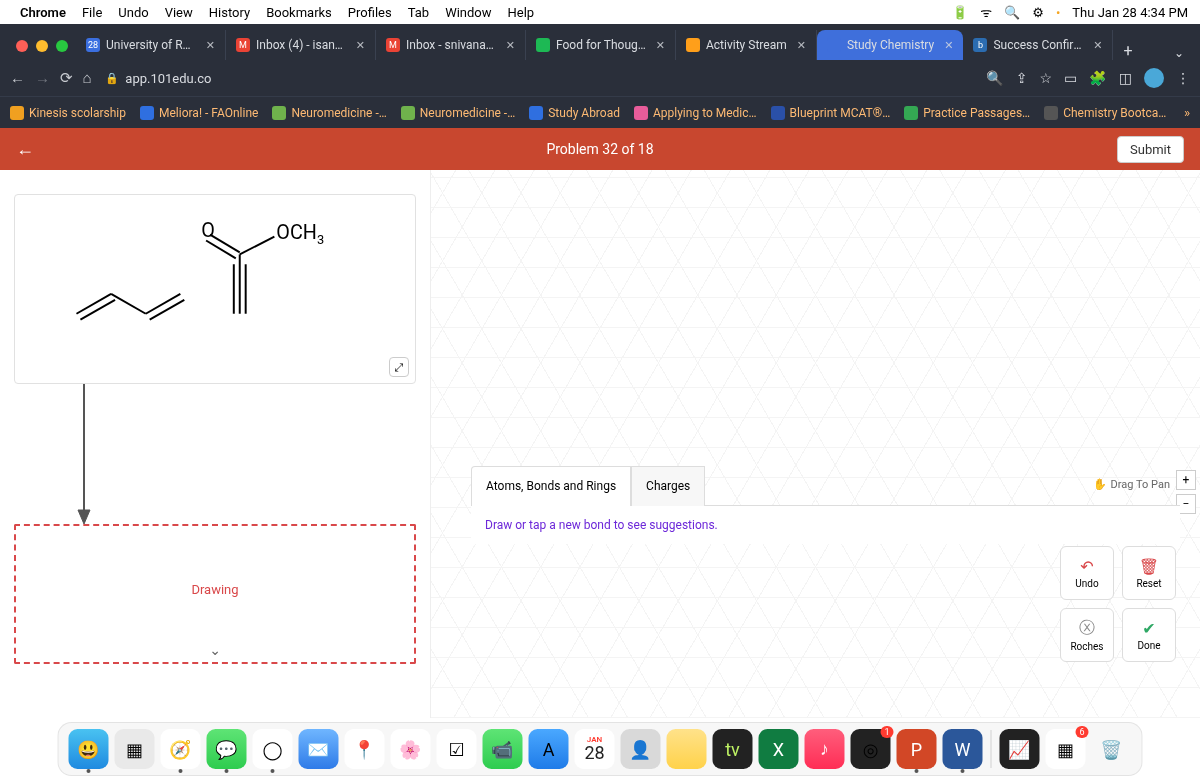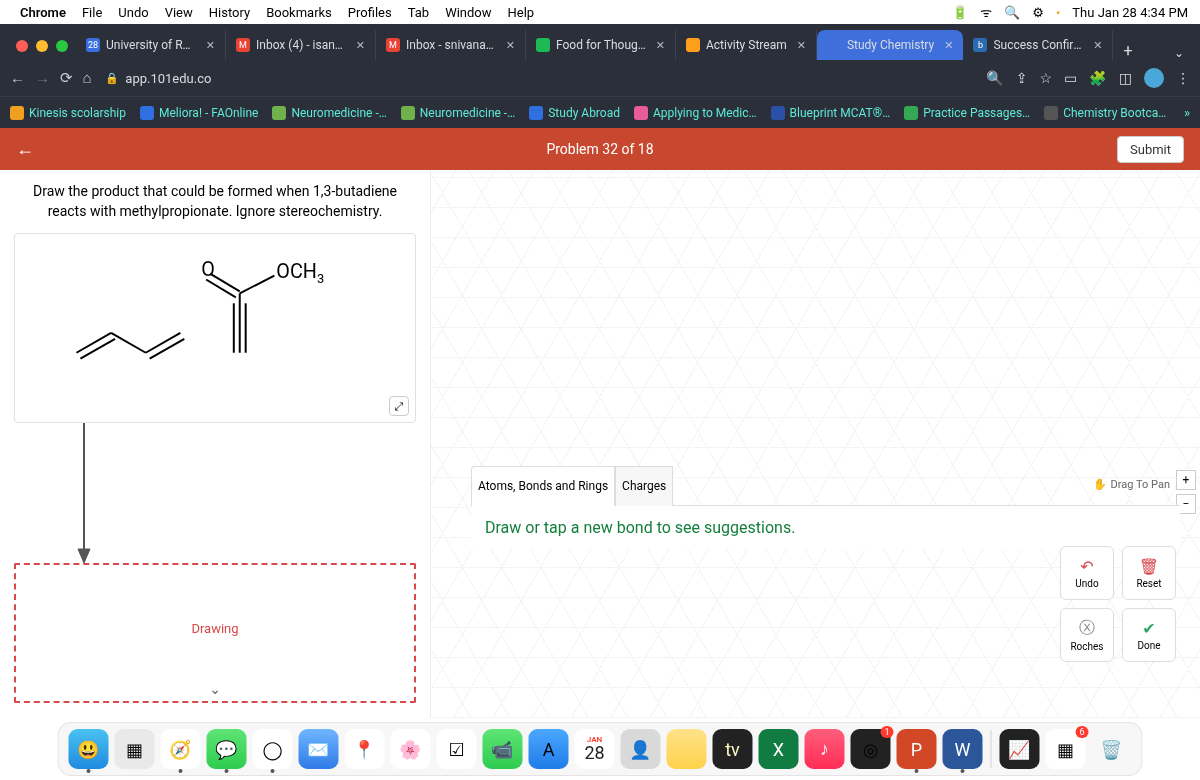--- a/index.html
+++ b/index.html
@@ -29,21 +29,21 @@
 .tab-plus { color: #d9dce1; padding: 0 10px; font-size: 16px; cursor: pointer; }
 .tab-chevron { color: #d9dce1; padding: 0 8px; font-size: 12px; margin-left: auto; cursor: pointer; }
 
 .toolbar { height: 36px; background: #2a2f3a; display: flex; align-items: center; padding: 0 10px; gap: 10px; color: #d9dce1; }
 .toolbar .nav-icon { font-size: 15px; opacity: .9; cursor: pointer; }
 .omnibox { flex: 0 0 auto; display: flex; align-items: center; gap: 6px; font-size: 13px; padding-left: 4px; }
 .omnibox .lock { font-size: 11px; }
 .toolbar .right-icons { margin-left: auto; display: flex; gap: 12px; align-items: center; }
 .right-icons .ico { font-size: 14px; cursor: pointer; }
 
-.bookmarks-bar { height: 32px; background: #2a2f3a; border-top: 1px solid #343b49; display: flex; align-items: center; padding: 0 10px; gap: 14px; color: #5eead4; font-size: 12px; }
+.bookmarks-bar { height: 32px; background: #2a2f3a; border-top: 1px solid #343b49; display: flex; align-items: center; padding: 0 10px; gap: 14px; color: #fdba74; font-size: 12px; }
 .bookmarks-bar .bm { display: flex; align-items: center; gap: 5px; cursor: pointer; white-space: nowrap; }
 .bookmarks-bar .bm .bicon { width: 14px; height: 14px; border-radius: 3px; display: inline-flex; align-items: center; justify-content: center; font-size: 9px; }
 .bookmarks-bar .overflow { margin-left: auto; font-size: 13px; }
 
 
 .page { background: #fff; position: relative; }
 .problem-header { height: 42px; background: #c8472f; color: #fff; display: flex; align-items: center; padding: 0 16px; font-size: 14px; }
 .problem-header .back { font-size: 18px; cursor: pointer; }
 .problem-header .title { position: absolute; left: 50%; transform: translateX(-50%); font-weight: 400; }
 .problem-header .submit { margin-left: auto; background: #fff; color: #333; border: 1px solid #ccc; border-radius: 4px; padding: 5px 12px; font-size: 13px; cursor: pointer; }
@@ -61,24 +61,24 @@
 
 .right-pane { flex: 1; position: relative; border-left: 1px solid #eee; }
 .hex-bg { position: absolute; inset: 0; background:
   repeating-linear-gradient(60deg, #f3f3f3 0 1px, transparent 1px 34px),
   repeating-linear-gradient(-60deg, #f3f3f3 0 1px, transparent 1px 34px),
   repeating-linear-gradient(0deg, #f3f3f3 0 1px, transparent 1px 30px);
   opacity: .9;
 }
 .edit-panel { position: absolute; left: 40px; right: 20px; top: 335px; background: #fff; border-top: 1px solid #ddd; }
 .edit-tabs { display: flex; height: 40px; }
-.edit-tab { padding: 6px 6px; font-size: 12px; border: 1px solid #ddd; border-bottom: none; display: flex; align-items: center; text-align: center; line-height: 1.2; background: #fff; cursor: pointer; position: relative; top: -40px; }
+.edit-tab { padding: 6px 14px; font-size: 12px; border: 1px solid #ddd; border-bottom: none; display: flex; align-items: center; text-align: center; line-height: 1.2; background: #fff; cursor: pointer; position: relative; top: -40px; }
 .edit-tab.active { background: #fff; border-top-left-radius: 4px; }
 .edit-tab:not(.active) { background: #f7f7f7; }
-.hint { padding: 0 14px 12px 14px; font-size: 16px; color: #15803d; margin-top: -28px; }
+.hint { padding: 0 14px 12px 14px; font-size: 12px; color: #6d28d9; margin-top: -28px; }
 .action-grid { position: absolute; right: 24px; top: 376px; display: grid; grid-template-columns: repeat(2, 54px); gap: 8px; }
 .action-btn { width: 54px; height: 54px; border: 1px solid #ddd; border-radius: 6px; display: flex; flex-direction: column; align-items: center; justify-content: center; gap: 2px; font-size: 10px; background: #fff; cursor: pointer; }
 .action-btn .aicon { font-size: 16px; }
 .action-btn.undo .aicon { color: #d9484a; }
 .action-btn.reset .aicon { color: #d9484a; }
 .action-btn.remove .aicon { color: #888; }
 .action-btn.done .aicon { color: #2fa865; }
 .side-tools { position: absolute; right: 4px; top: 300px; display: flex; flex-direction: column; gap: 4px; align-items: center; }
 .side-tools .tool { width: 20px; height: 20px; border: 1px solid #ccc; font-size: 12px; display: flex; align-items: center; justify-content: center; background: #fff; cursor: pointer; }
 .drag-pan { position: absolute; right: 30px; top: 308px; font-size: 11px; color: #666; display: flex; align-items: center; gap: 4px; }
@@ -231,21 +231,20 @@
 
 <div class="page">
   <div class="problem-header">
     <span class="back">←</span>
     <span class="title">Problem 32 of 18</span>
     <button class="submit">Submit</button>
   </div>
 
   <div class="content">
     <div class="left-pane">
-      <div class="prompt">Draw the product that could be formed when 1,3-butadiene reacts with methylpropionate. Ignore stereochemistry.</div>
 
       <div class="molecule-box">
         <svg width="100%" height="100%" viewBox="0 0 400 190">
           <g stroke="#000" stroke-width="2" fill="none">
 
             <line x1="195" y1="40" x2="225" y2="58"></line>
             <line x1="191" y1="46" x2="221" y2="64"></line>
             <line x1="225" y1="60" x2="260" y2="42"></line>
 
             <line x1="225" y1="60" x2="225" y2="120"></line>
@@ -360,21 +359,21 @@
     <div class="app cal">
       <span class="m">JAN</span>
       <span class="d">28</span>
     </div>
     <div class="app" style="background: rgb(217, 217, 217);">
       <span>👤</span>
     </div>
     <div class="app" style="background: linear-gradient(rgb(255, 226, 138), rgb(255, 210, 74));">
       <span></span>
     </div>
-    <div class="app" style="background: rgb(34, 34, 34); color: #fef9c3;">
+    <div class="app" style="background: rgb(34, 34, 34); color: #bef264;">
       <span>tv</span>
     </div>
     <div class="app" style="background: rgb(16, 124, 65); color: rgb(255, 255, 255);">
       <span>X</span>
     </div>
     <div class="app" style="background: linear-gradient(rgb(255, 94, 124), rgb(255, 45, 85)); color: rgb(255, 255, 255);">
       <span>♪</span>
     </div>
     <div class="app" style="background: rgb(34, 34, 34);">
       <span>◎</span>

